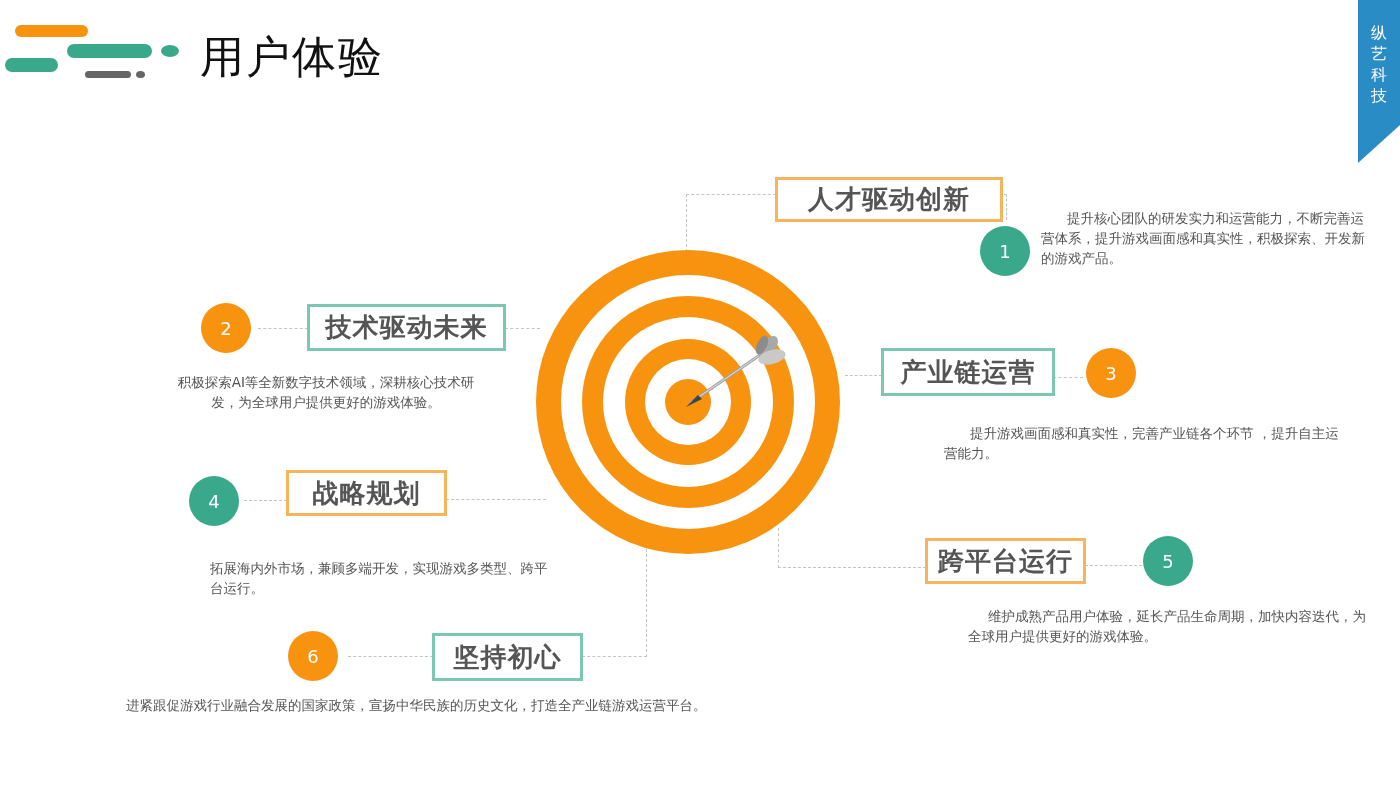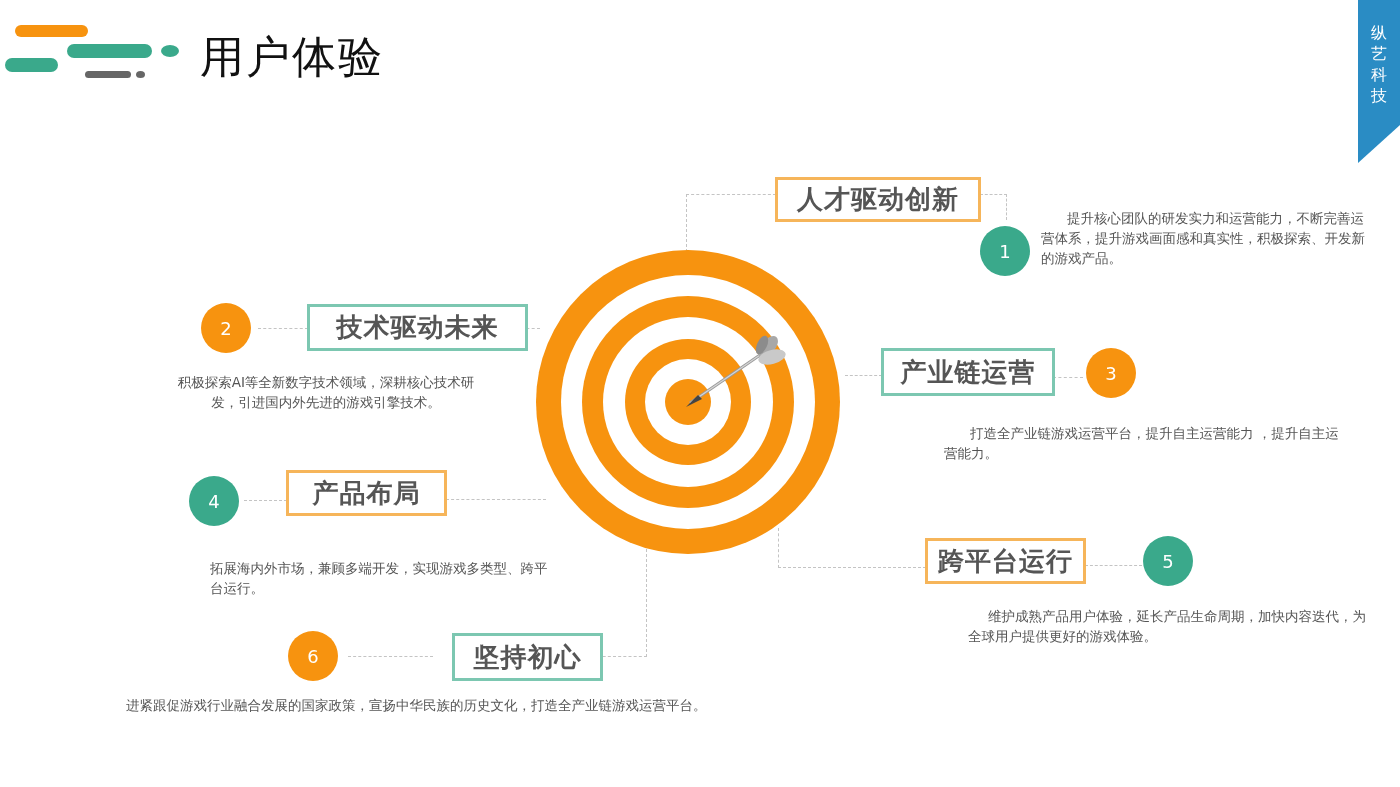--- a/index.html
+++ b/index.html
@@ -84,59 +84,59 @@
   <svg class="abs" style="left:680px;top:325px;" width="110" height="90" viewBox="0 0 110 90">
     <line x1="10" y1="78" x2="80" y2="30" stroke="#9a9a9a" stroke-width="3"></line>
     <line x1="10" y1="78" x2="80" y2="30" stroke="#d6d6d6" stroke-width="1.2"></line>
     <path d="M6 82 L18 70 L22 74 Z" fill="#444"></path>
     <ellipse cx="88" cy="22" rx="13" ry="7" transform="rotate(-50 88 22)" fill="#a8a8a8"></ellipse>
     <ellipse cx="92" cy="32" rx="14" ry="7" transform="rotate(-15 92 32)" fill="#c9c9c9"></ellipse>
     <ellipse cx="82" cy="20" rx="10" ry="5" transform="rotate(-65 82 20)" fill="#8c8c8c"></ellipse>
   </svg>
 </div>
 
-<div class="label-box lb-orange" style="left:775px;top:177px;width:206px;height:45px;">
+<div class="label-box lb-orange" style="left:775px;top:177px;width:228px;height:45px;">
   <span>人才驱动创新</span>
 </div>
 <div class="num n-teal" style="left:980px;top:226px;">
   <span>1</span>
 </div>
 <div class="desc" style="left:1041px;top:208px;width:330px;text-indent:26px;">提升核心团队的研发实力和运营能力，不断完善运营体系，提升游戏画面感和真实性，积极探索、开发新的游戏产品。</div>
 
 <div class="num n-orange" style="left:201px;top:303px;">
   <span>2</span>
 </div>
-<div class="label-box lb-teal" style="left:307px;top:304px;width:221px;height:47px;">
+<div class="label-box lb-teal" style="left:307px;top:304px;width:199px;height:47px;">
   <span>技术驱动未来</span>
 </div>
-<div class="desc" style="left:168px;top:372px;width:316px;text-align:center;">积极探索AI等全新数字技术领域，深耕核心技术研发，引进国内外先进的游戏引擎技术。</div>
+<div class="desc" style="left:168px;top:372px;width:316px;text-align:center;">积极探索AI等全新数字技术领域，深耕核心技术研发，为全球用户提供更好的游戏体验。</div>
 
 <div class="label-box lb-teal" style="left:881px;top:348px;width:174px;height:48px;">
   <span>产业链运营</span>
 </div>
 <div class="num n-orange" style="left:1086px;top:348px;">
   <span>3</span>
 </div>
-<div class="desc" style="left:944px;top:423px;width:400px;text-indent:26px;">打造全产业链游戏运营平台，提升自主运营能力 ，提升自主运营能力。</div>
+<div class="desc" style="left:944px;top:423px;width:400px;text-indent:26px;">提升游戏画面感和真实性，完善产业链各个环节 ，提升自主运营能力。</div>
 
 <div class="num n-teal" style="left:189px;top:476px;">
   <span>4</span>
 </div>
 <div class="label-box lb-orange" style="left:286px;top:470px;width:161px;height:46px;">
-  <span>产品布局</span>
+  <span>战略规划</span>
 </div>
 <div class="desc" style="left:210px;top:558px;width:345px;">拓展海内外市场，兼顾多端开发，实现游戏多类型、跨平台运行。</div>
 
 <div class="label-box lb-orange" style="left:925px;top:538px;width:161px;height:46px;">
   <span>跨平台运行</span>
 </div>
 <div class="num n-teal" style="left:1143px;top:536px;">
   <span>5</span>
 </div>
 <div class="desc" style="left:968px;top:606px;width:410px;text-indent:20px;">维护成熟产品用户体验，延长产品生命周期，加快内容迭代，为全球用户提供更好的游戏体验。</div>
 
 <div class="num n-orange" style="left:288px;top:631px;">
   <span>6</span>
 </div>
-<div class="label-box lb-teal" style="left:432px;top:633px;width:151px;height:48px;margin-left:20px;">
+<div class="label-box lb-teal" style="left:432px;top:633px;width:151px;height:48px;">
   <span>坚持初心</span>
 </div>
 <div class="desc" style="left:126px;top:695px;width:620px;white-space:nowrap;">进紧跟促游戏行业融合发展的国家政策，宣扬中华民族的历史文化，打造全产业链游戏运营平台。</div>
 
 </body></html>

